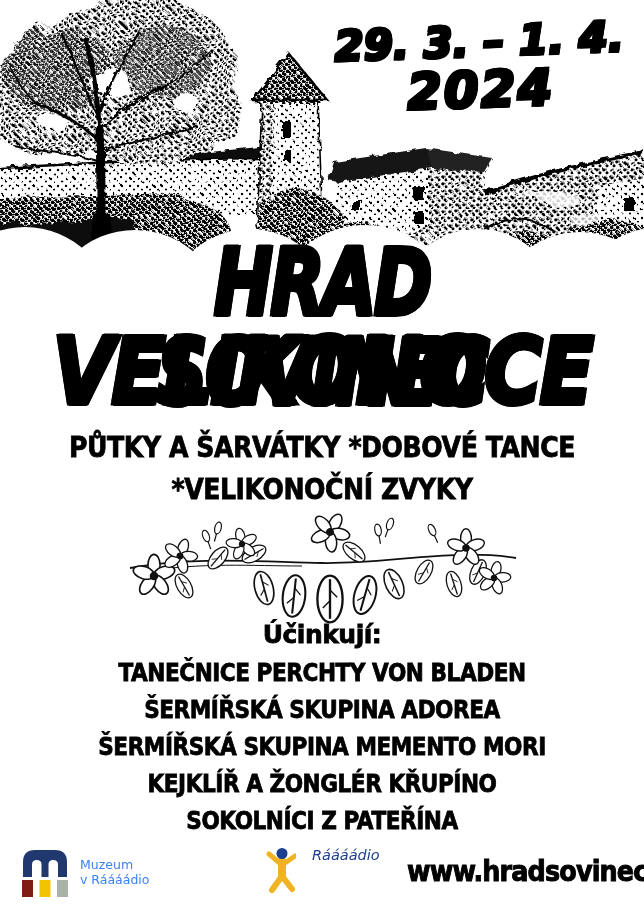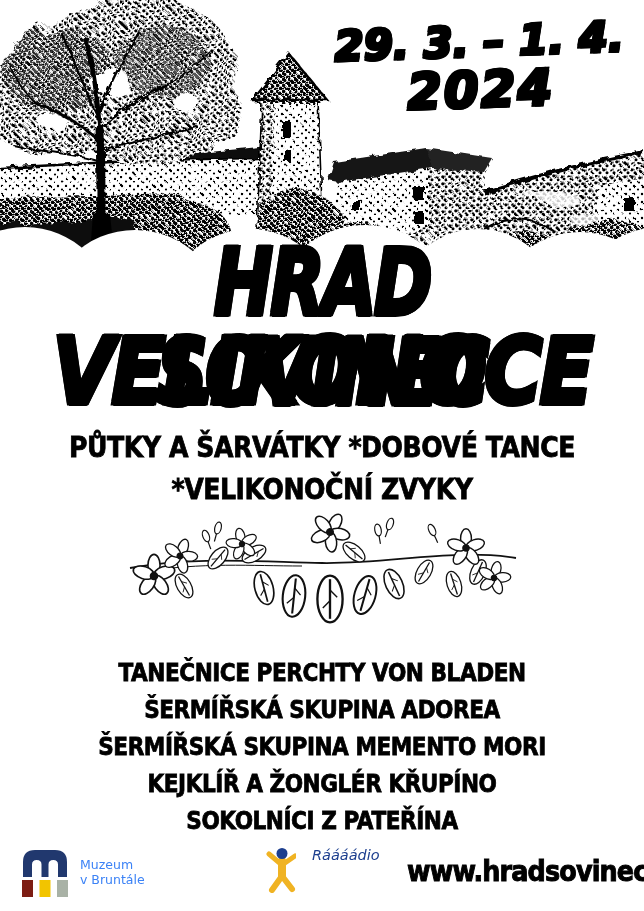--- a/index.html
+++ b/index.html
@@ -255,40 +255,41 @@
       <use href="#fl" transform="translate(344,48) scale(1.2)"></use>
       <use href="#fl" transform="translate(372,78) scale(1.05) rotate(14)"></use>
       <use href="#bud" transform="translate(84,36) rotate(-20)"></use>
       <use href="#bud" transform="translate(96,28) rotate(15)"></use>
       <use href="#bud" transform="translate(256,30) rotate(-10)"></use>
       <use href="#bud" transform="translate(268,24) rotate(20)"></use>
       <use href="#bud" transform="translate(310,30) rotate(-24)"></use>
     </svg>
   </div>
 
+  <div class="abs lineup-heading">Účinkují:</div>
   <div class="abs performer p0">TANEČNICE PERCHTY VON BLADEN</div>
   <div class="abs performer p1">ŠERMÍŘSKÁ SKUPINA ADOREA</div>
   <div class="abs performer p2">ŠERMÍŘSKÁ SKUPINA MEMENTO MORI</div>
   <div class="abs performer p3">KEJKLÍŘ A ŽONGLÉR KŘUPÍNO</div>
   <div class="abs performer p4">SOKOLNÍCI Z PATEŘÍNA</div>
 
   <div class="abs footer">
 
     <div class="logo-muzeum">
       <svg width="54" height="54" viewBox="0 0 54 54">
         <path fill-rule="evenodd" fill="#21386e" d="M5,32 V17 Q5,5 17,5 H37 Q49,5 49,17 V32 Z
              M14,32 V19.5 Q14,15 18.75,15 Q23.5,15 23.5,19.5 V32 Z
              M30.5,32 V19.5 Q30.5,15 35.25,15 Q40,15 40,19.5 V32 Z"></path>
         <rect x="4" y="35" width="11" height="17" fill="#7d1d13"></rect>
         <rect x="21.5" y="35" width="11" height="17" fill="#f2c400"></rect>
         <rect x="39" y="35" width="11" height="17" fill="#a9b2a6"></rect>
       </svg>
       <div class="muzeum-text">
         <div>Muzeum</div>
-        <div>v Bruntále</div>
+        <div>v Ráááádio</div>
       </div>
     </div>
 
 
     <div class="logo-impuls">
       <svg width="30" height="46" viewBox="0 0 30 46">
         <path d="M16,18 L3,7" stroke="#f0b323" stroke-width="5" stroke-linecap="round"></path>
         <path d="M16,18 L29,9" stroke="#f0b323" stroke-width="5" stroke-linecap="round"></path>
         <path d="M16,14 L16,30" stroke="#f0b323" stroke-width="8" stroke-linecap="round"></path>
         <path d="M16,29 L6,43" stroke="#f0b323" stroke-width="6" stroke-linecap="round"></path>

